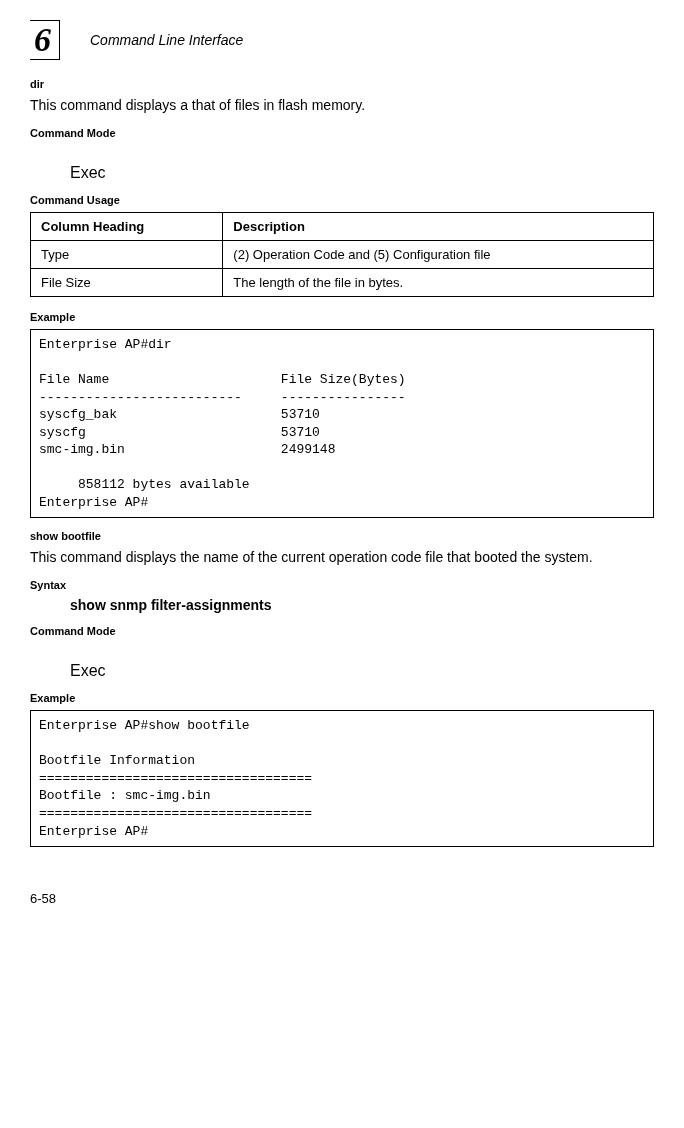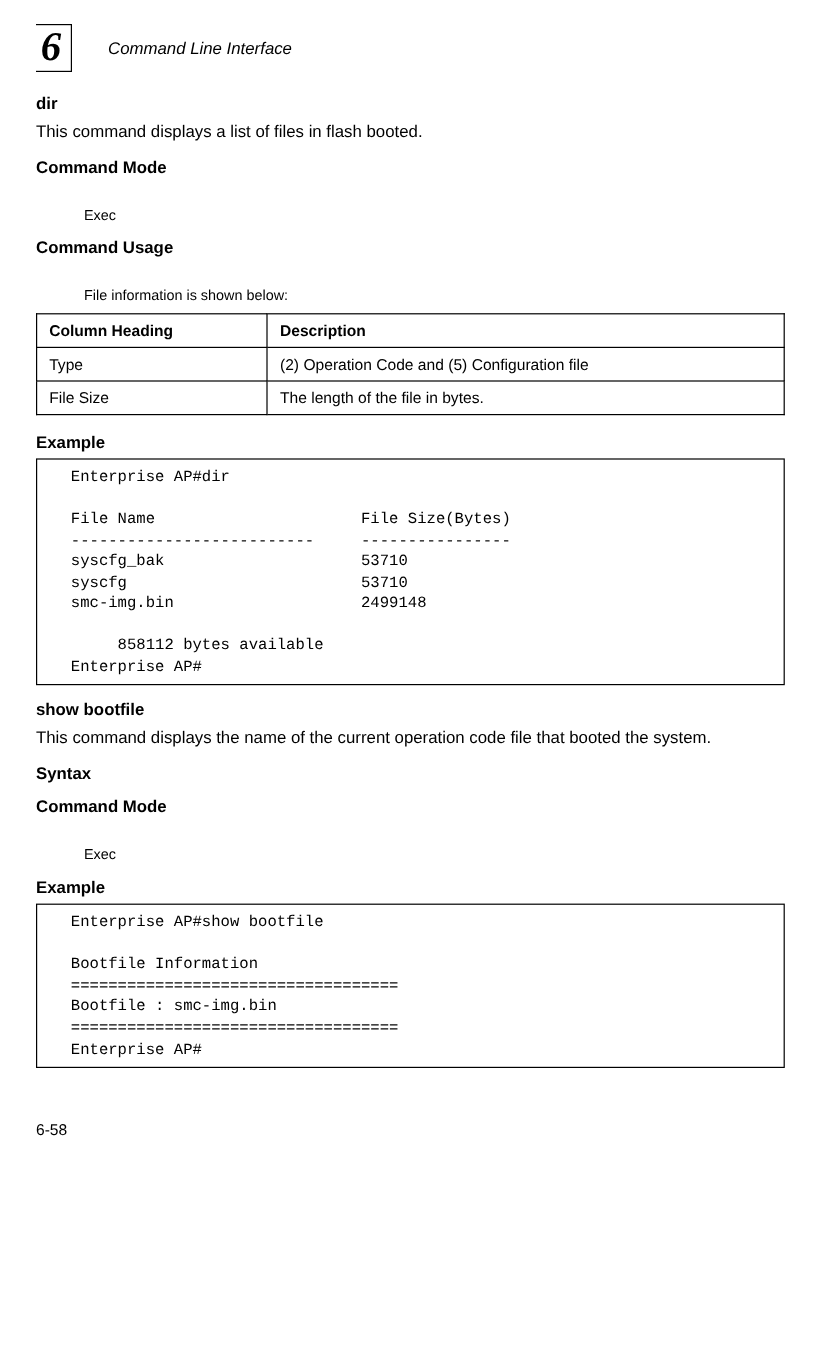--- a/index.html
+++ b/index.html
@@ -31,32 +31,32 @@
       margin-right: 16px;
       line-height: 1;
     }
     .header-title {
       font-style: italic;
       font-size: 14px;
       margin-left: 14px;
     }
     .section-heading {
       font-weight: bold;
-      font-size: 14px;
+      font-size: 11px;
       margin-top: 12px;
       margin-bottom: 6px;
     }
     .body-text {
       font-size: 14px;
       margin-bottom: 8px;
       line-height: 1.35;
     }
     .indent {
       margin-left: 40px;
-      font-size: 12px;
+      font-size: 16px;
       margin-bottom: 8px;
       margin-top: 25px;
     }
     .indent-bold {
       margin-left: 40px;
       font-size: 14px;
       font-weight: bold;
       margin-bottom: 8px;
     }
     table.info-table {
@@ -73,21 +73,21 @@
       font-size: 13px;
       vertical-align: top;
     }
     table.info-table th {
       font-weight: bold;
     }
     .code-block {
       border: 1px solid #000;
       font-family: "Courier New", monospace;
       font-size: 13px;
-      padding: 6px 28px;
+      padding: 6px 8px;
       white-space: pre;
       line-height: 1.35;
       margin-top: 6px;
       margin-bottom: 0;
     }
     .footer {
       font-size: 13px;
       margin-top: 44px;
     }
   </style>
@@ -95,27 +95,26 @@
 <body>
 
 <div class="page">
 
   <div class="header-row">
     <div class="chapter-num">6</div>
     <div class="header-title">Command Line Interface</div>
   </div>
 
   <div class="section-heading">dir</div>
-  <div class="body-text">This command displays a list of files in flash booted.</div>
+  <div class="body-text">This command displays a that of files in flash memory.</div>
 
   <div class="section-heading">Command Mode</div>
   <div class="indent">Exec</div>
 
   <div class="section-heading">Command Usage</div>
-  <div class="indent">File information is shown below:</div>
 
   <table class="info-table">
     <thead>
       <tr>
         <th>Column Heading</th>
         <th>Description</th>
       </tr>
     </thead>
     <tbody>
       <tr>
@@ -139,20 +138,21 @@
 syscfg                         53710
 smc-img.bin                    2499148
 
      858112 bytes available
 Enterprise AP#</div>
 
   <div class="section-heading">show bootfile</div>
   <div class="body-text">This command displays the name of the current operation code file that booted the system.</div>
 
   <div class="section-heading">Syntax</div>
+  <div class="indent-bold">show snmp filter-assignments</div>
 
   <div class="section-heading">Command Mode</div>
   <div class="indent">Exec</div>
 
   <div class="section-heading">Example</div>
 
   <div class="code-block">Enterprise AP#show bootfile
 
 Bootfile Information
 ===================================

